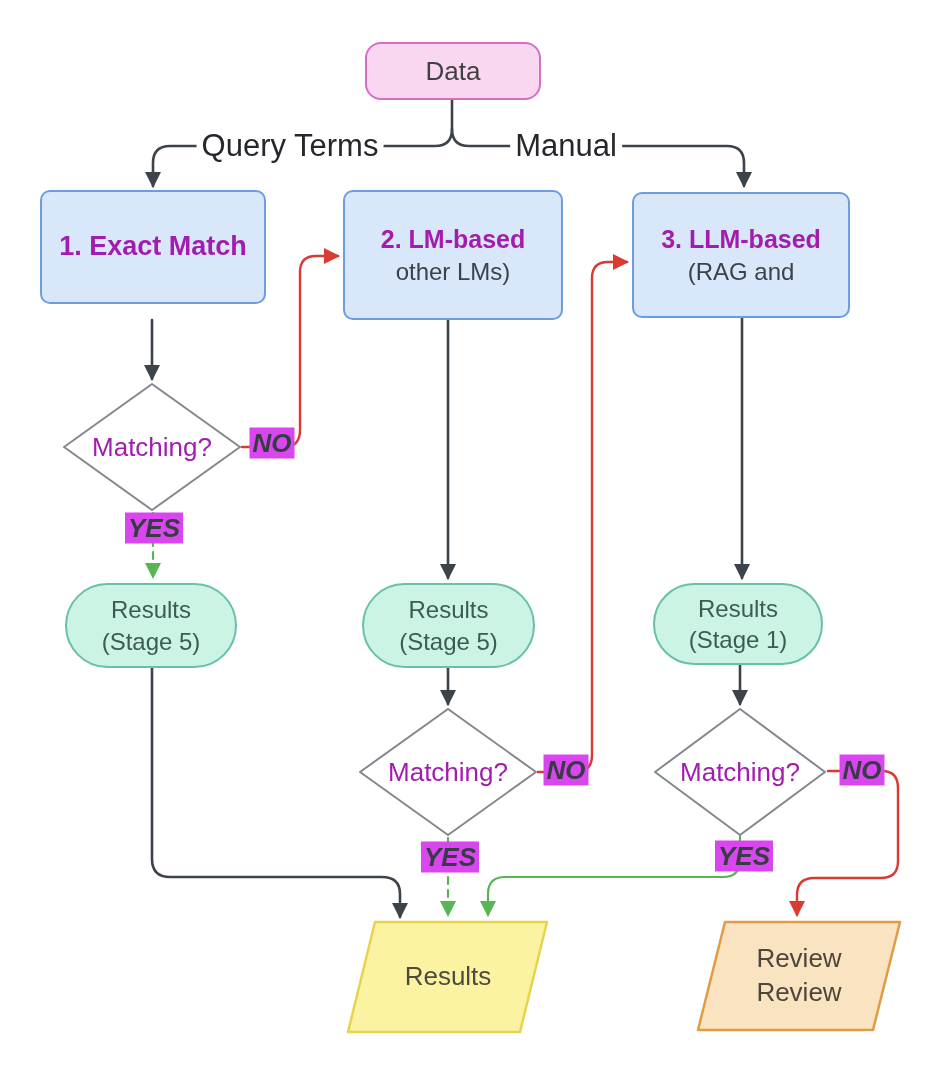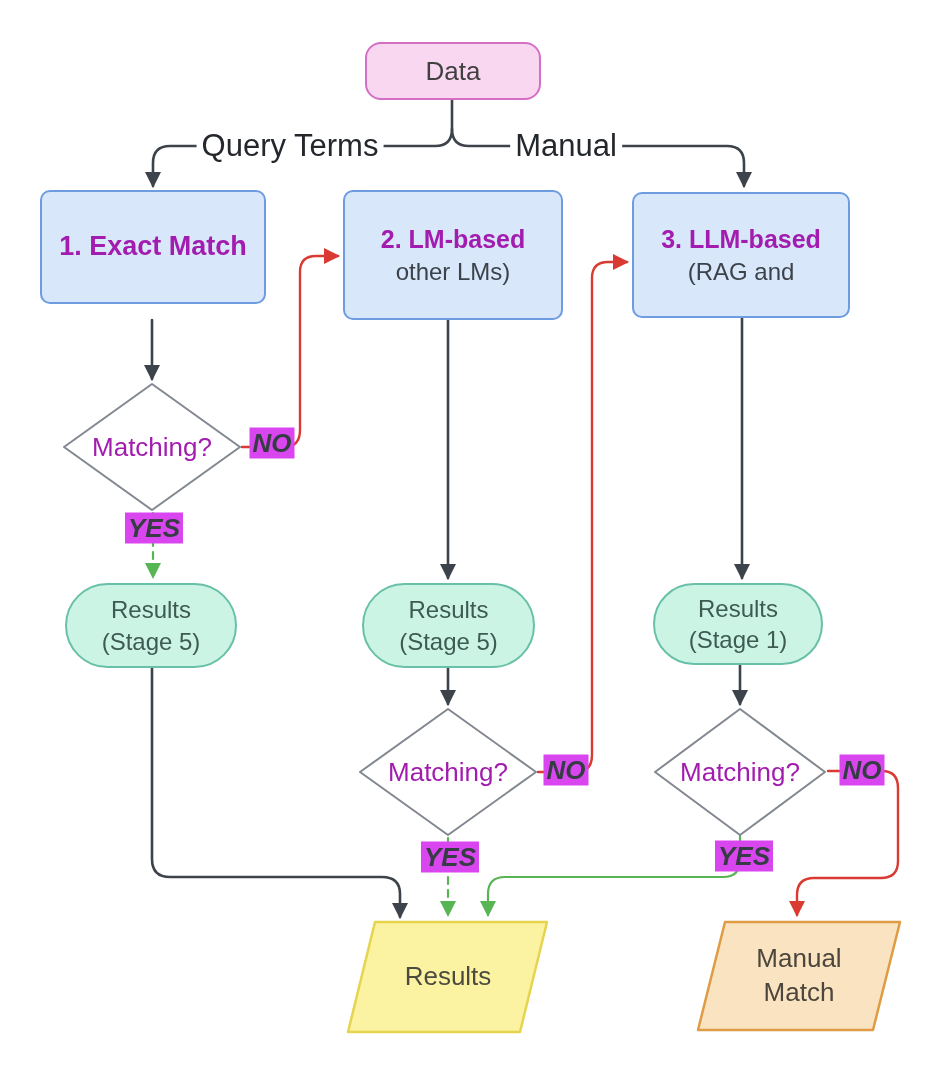--- a/index.html
+++ b/index.html
@@ -140,15 +140,15 @@
   <span class="overlay edge-label" style="left:566px;top:146px;">Manual</span>
 
   <span class="overlay yn-label" style="left:272px;top:443px;">NO</span>
   <span class="overlay yn-label" style="left:154px;top:528px;">YES</span>
   <span class="overlay yn-label" style="left:566px;top:770px;">NO</span>
   <span class="overlay yn-label" style="left:450px;top:857px;">YES</span>
   <span class="overlay yn-label" style="left:862px;top:770px;">NO</span>
   <span class="overlay yn-label" style="left:744px;top:856px;">YES</span>
 
   <span class="overlay para-label" style="left:448px;top:977px;">Results</span>
-  <span class="overlay para-label orange" style="left:799px;top:976px;width:126px;">Manual Match</span>
+  <span class="overlay para-label orange" style="left:799px;top:976px;width:126px;">Review Review</span>
 
 </div>
 
 </body></html>

